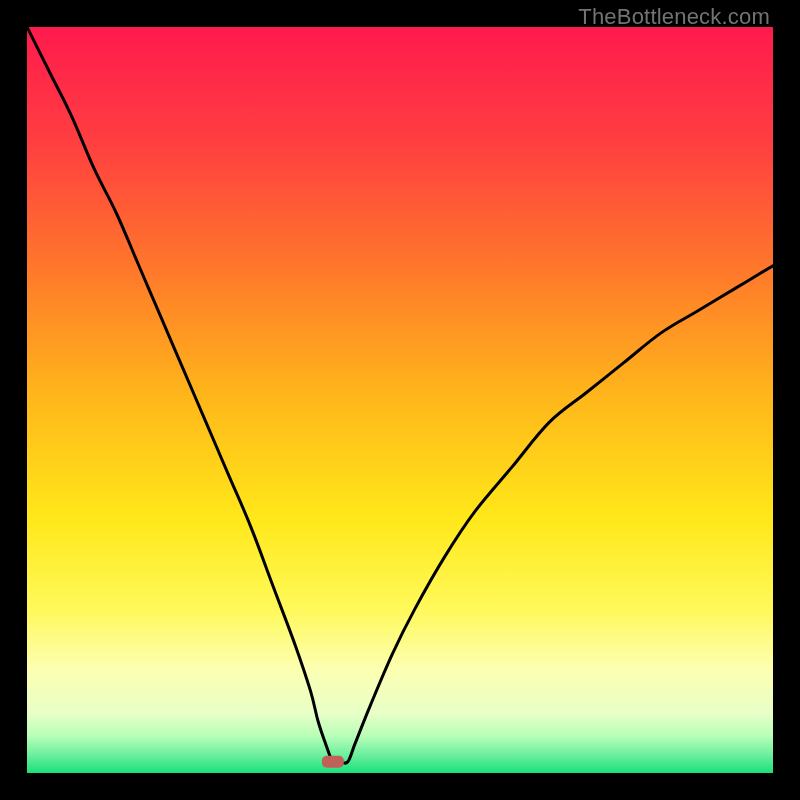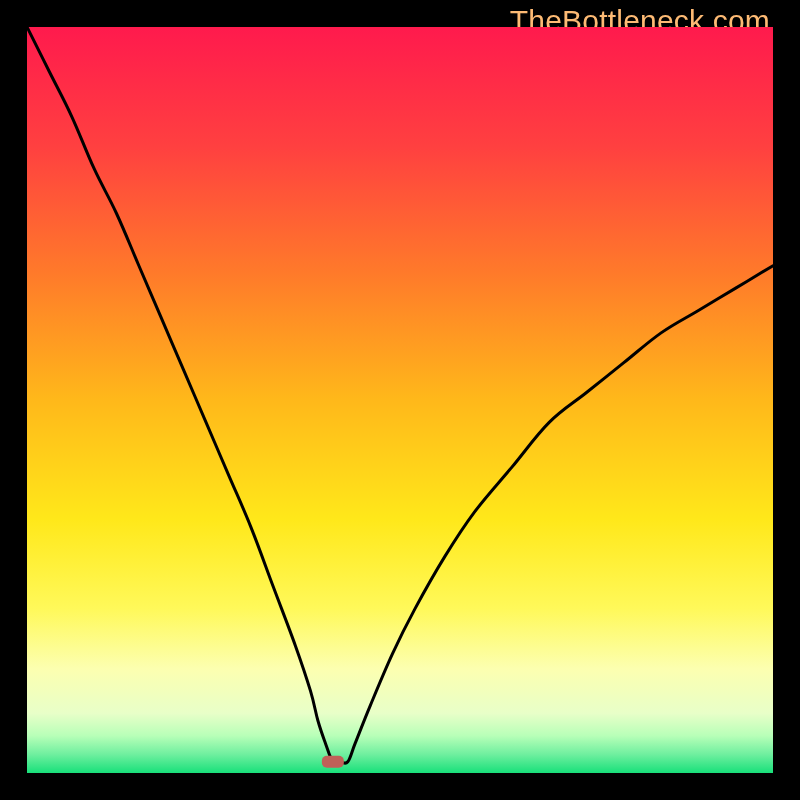--- a/index.html
+++ b/index.html
@@ -23,23 +23,23 @@
     position: absolute;
     left: 0;
     top: 0;
     width: 746px;
     height: 746px;
   }
   .watermark {
     position: absolute;
     top: 4px;
     right: 30px;
-    font-size: 30px;
+    font-size: 22px;
     font-weight: 500;
-    color: #fdba74;
+    color: #737373;
     letter-spacing: 0.2px;
     font-family: Arial, Helvetica, sans-serif;
     text-align: center;
   }
 </style>
 </head>
 <body>
 
 <div class="watermark">TheBottleneck.com</div>
 

